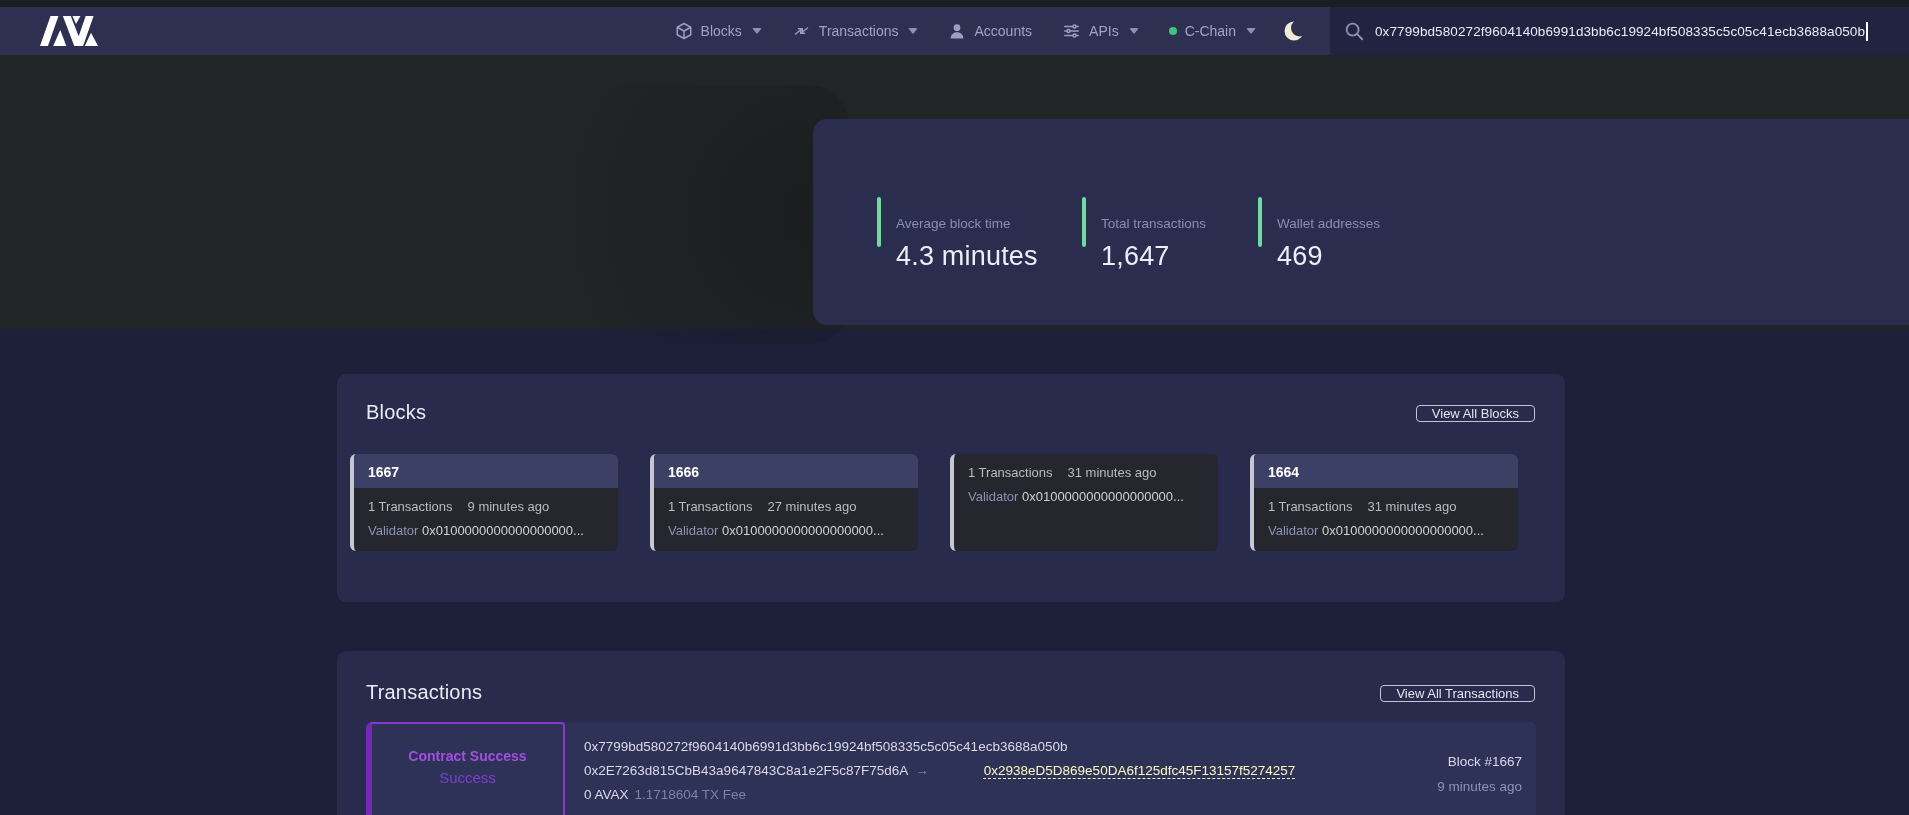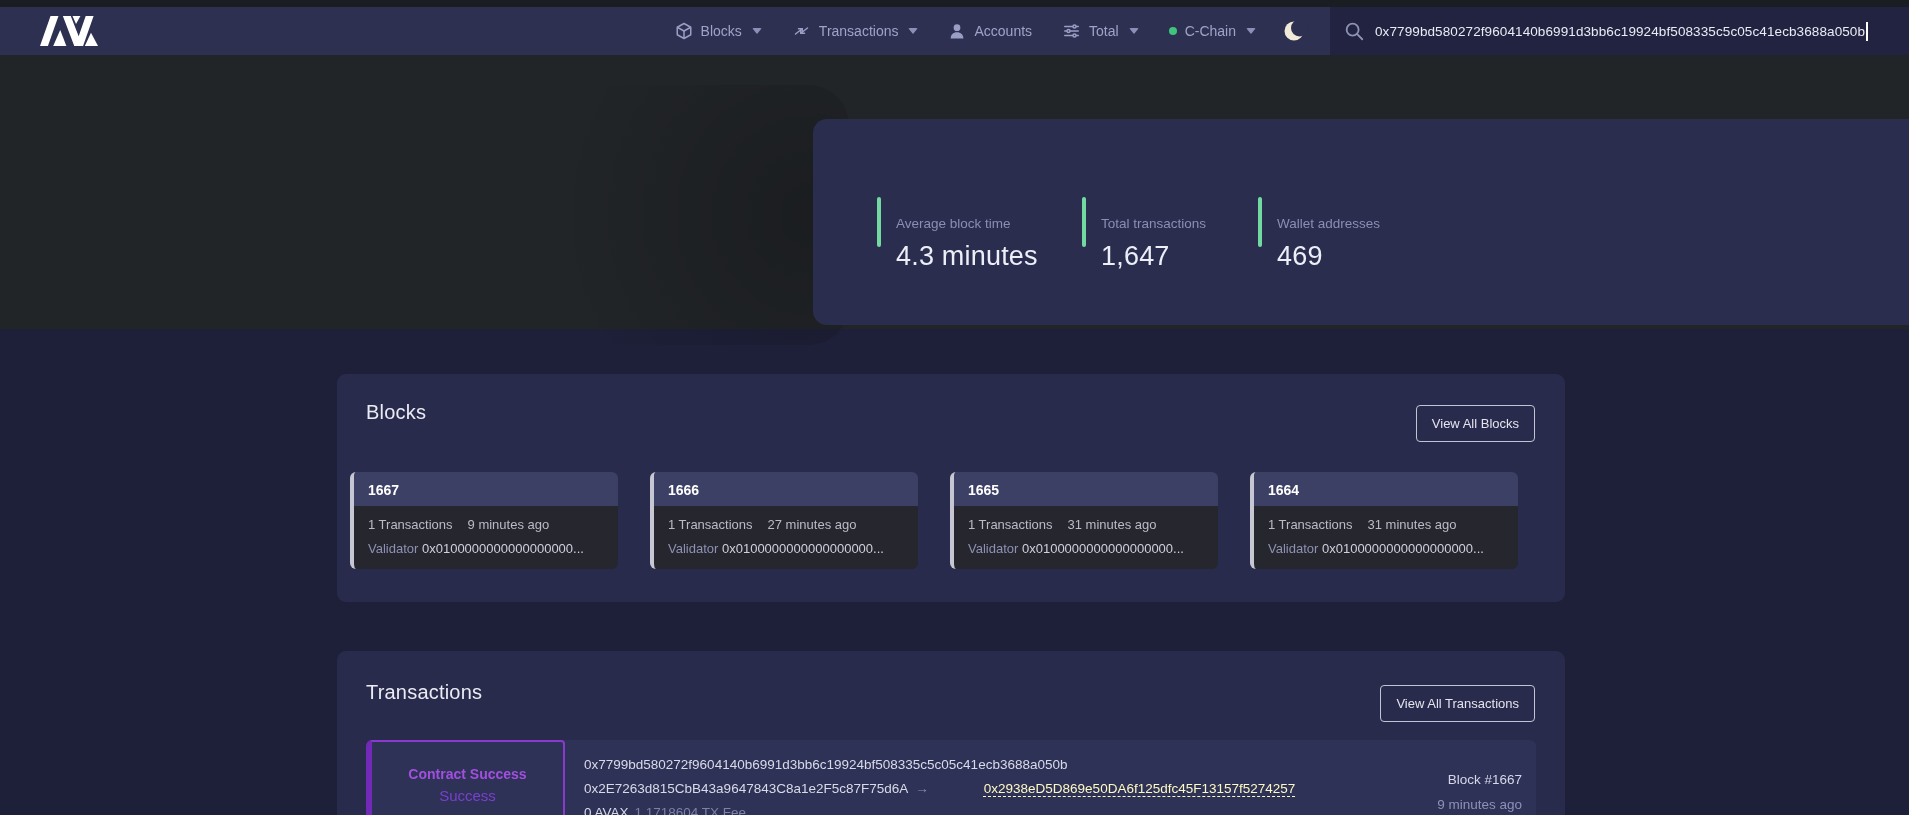--- a/index.html
+++ b/index.html
@@ -62,21 +62,21 @@
     position:absolute; left:337px; width:1228px; background:#282b4b; border-radius:9px;
   }
   .section-blocks { top:374px; height:228px; }
   .section-txs { top:651px; height:240px; }
   .section-header { display:flex; justify-content:space-between; align-items:flex-start; }
   .section-blocks .section-header { padding:27px 30px 0 29px; }
   .section-txs .section-header { padding:30px 30px 0 29px; }
   .section-title { color:#eaebf3; font-size:20px; font-weight:500; letter-spacing:0.2px; }
   .view-all-btn {
     background:transparent; border:1px solid #c2c4d3; color:#e3e4ee;
-    font-size:13px; font-family:inherit; padding:10px 15px; border-radius:4px; cursor:pointer;
+    font-size:13px; font-family:inherit; padding:0 15px; border-radius:4px; cursor:pointer;
     margin-top:4px;
   }
 
   
   .cards-row { display:flex; gap:32px; padding:0 13px; margin-top:30px; }
   .block-card {
     width:268px; border-radius:6px; overflow:hidden;
     border-left:4px solid #c6c7d2; background:#26262e; cursor:pointer;
   }
   .block-card-header { background:#3d4065; padding:9px 14px; height:34px; }
@@ -159,21 +159,21 @@
 
     <div class="nav-item">
       <svg width="19" height="18" viewBox="0 0 24 24" fill="none" stroke="#9a9ec4" stroke-width="2" stroke-linecap="round">
         <path d="M3 6 H21"></path>
           <path d="M3 12 H21"></path>
           <path d="M3 18 H21"></path>
         <circle cx="16" cy="6" r="2" fill="#2d3051"></circle>
           <circle cx="8" cy="12" r="2" fill="#2d3051"></circle>
           <circle cx="16" cy="18" r="2" fill="#2d3051"></circle>
       </svg>
-      <span>Total</span>
+      <span>APIs</span>
       <span class="chevron"></span>
     </div>
 
     <div class="nav-item">
       <span class="green-dot"></span>
       <span>C-Chain</span>
       <span class="chevron"></span>
     </div>
   </div>
 
@@ -259,23 +259,20 @@
           <span>27 minutes ago</span>
         </div>
         <div class="block-line2">
           <span class="validator-label">Validator</span>
           <span class="validator-addr">0x0100000000000000000...</span>
         </div>
       </div>
     </div>
 
     <div class="block-card">
-      <div class="block-card-header">
-        <span class="block-number">1665</span>
-      </div>
       <div class="block-card-body">
         <div class="block-line1">
           <span>1 Transactions</span>
           <span>31 minutes ago</span>
         </div>
         <div class="block-line2">
           <span class="validator-label">Validator</span>
           <span class="validator-addr">0x0100000000000000000...</span>
         </div>
       </div>

